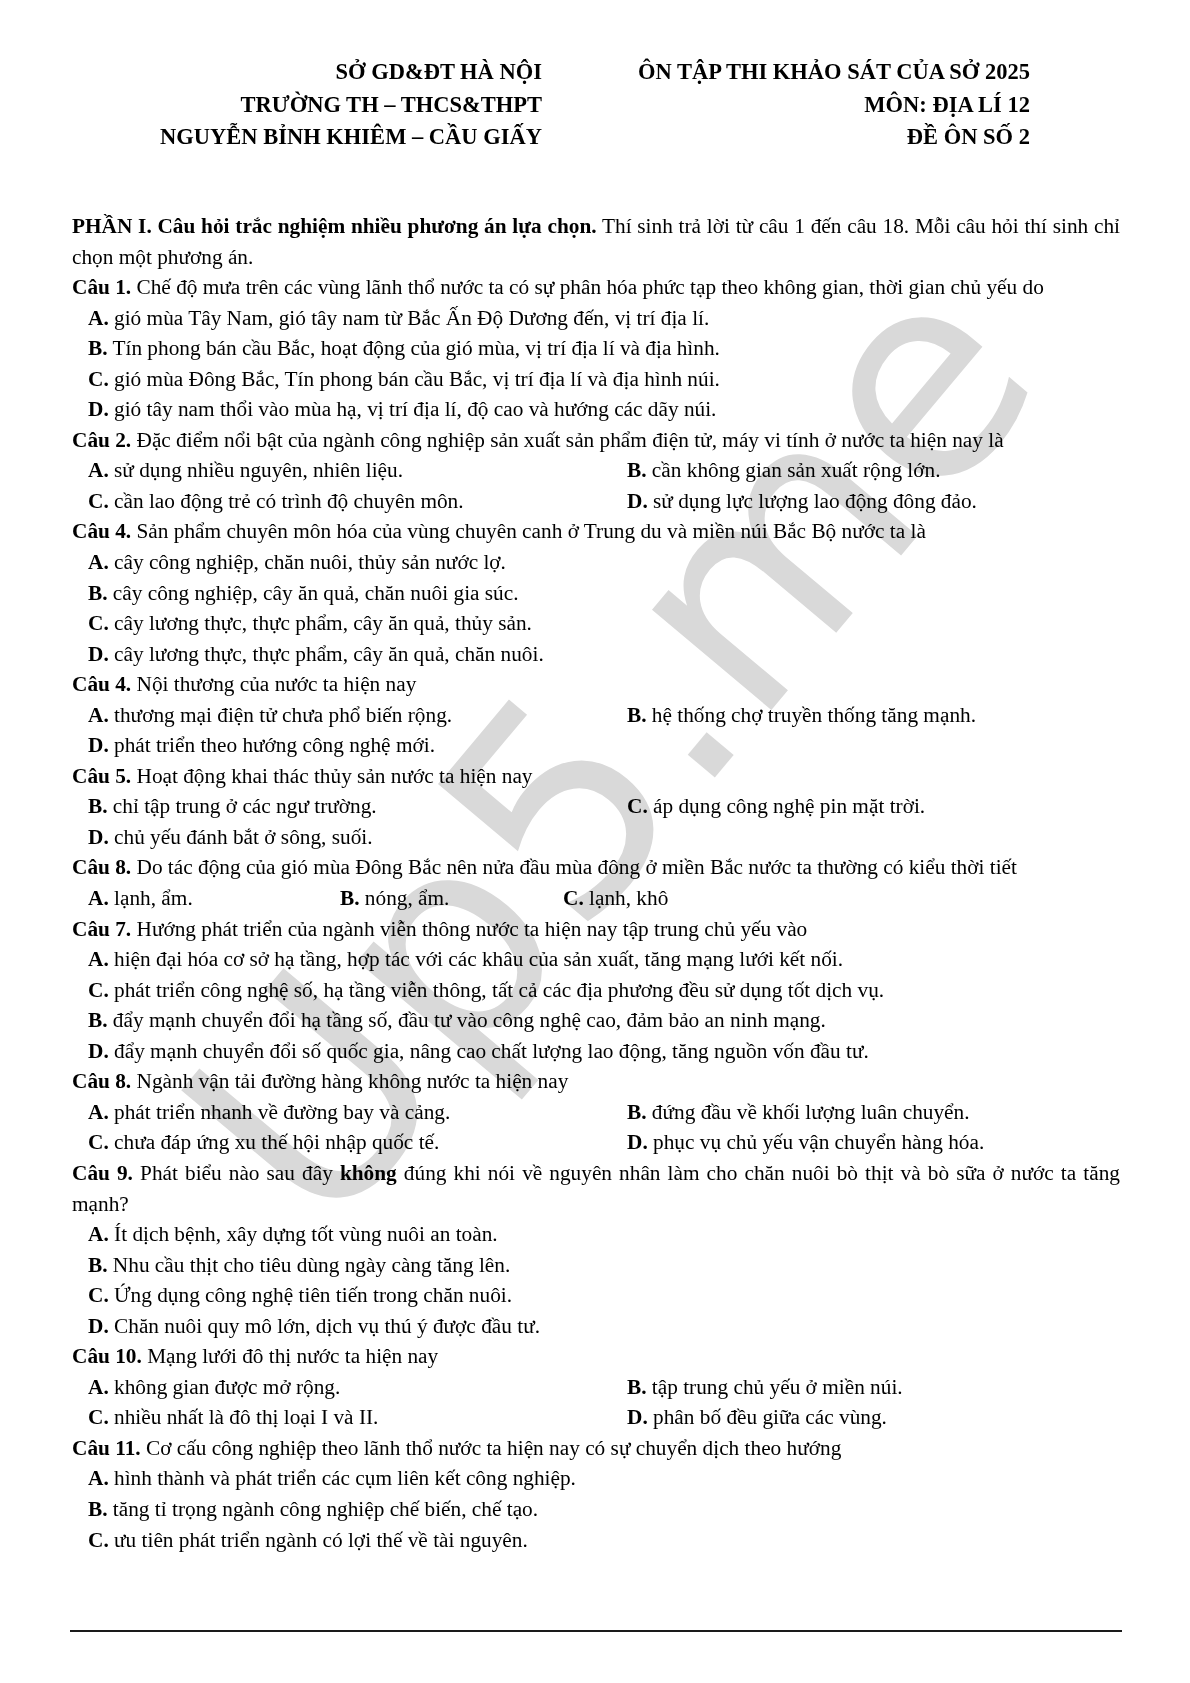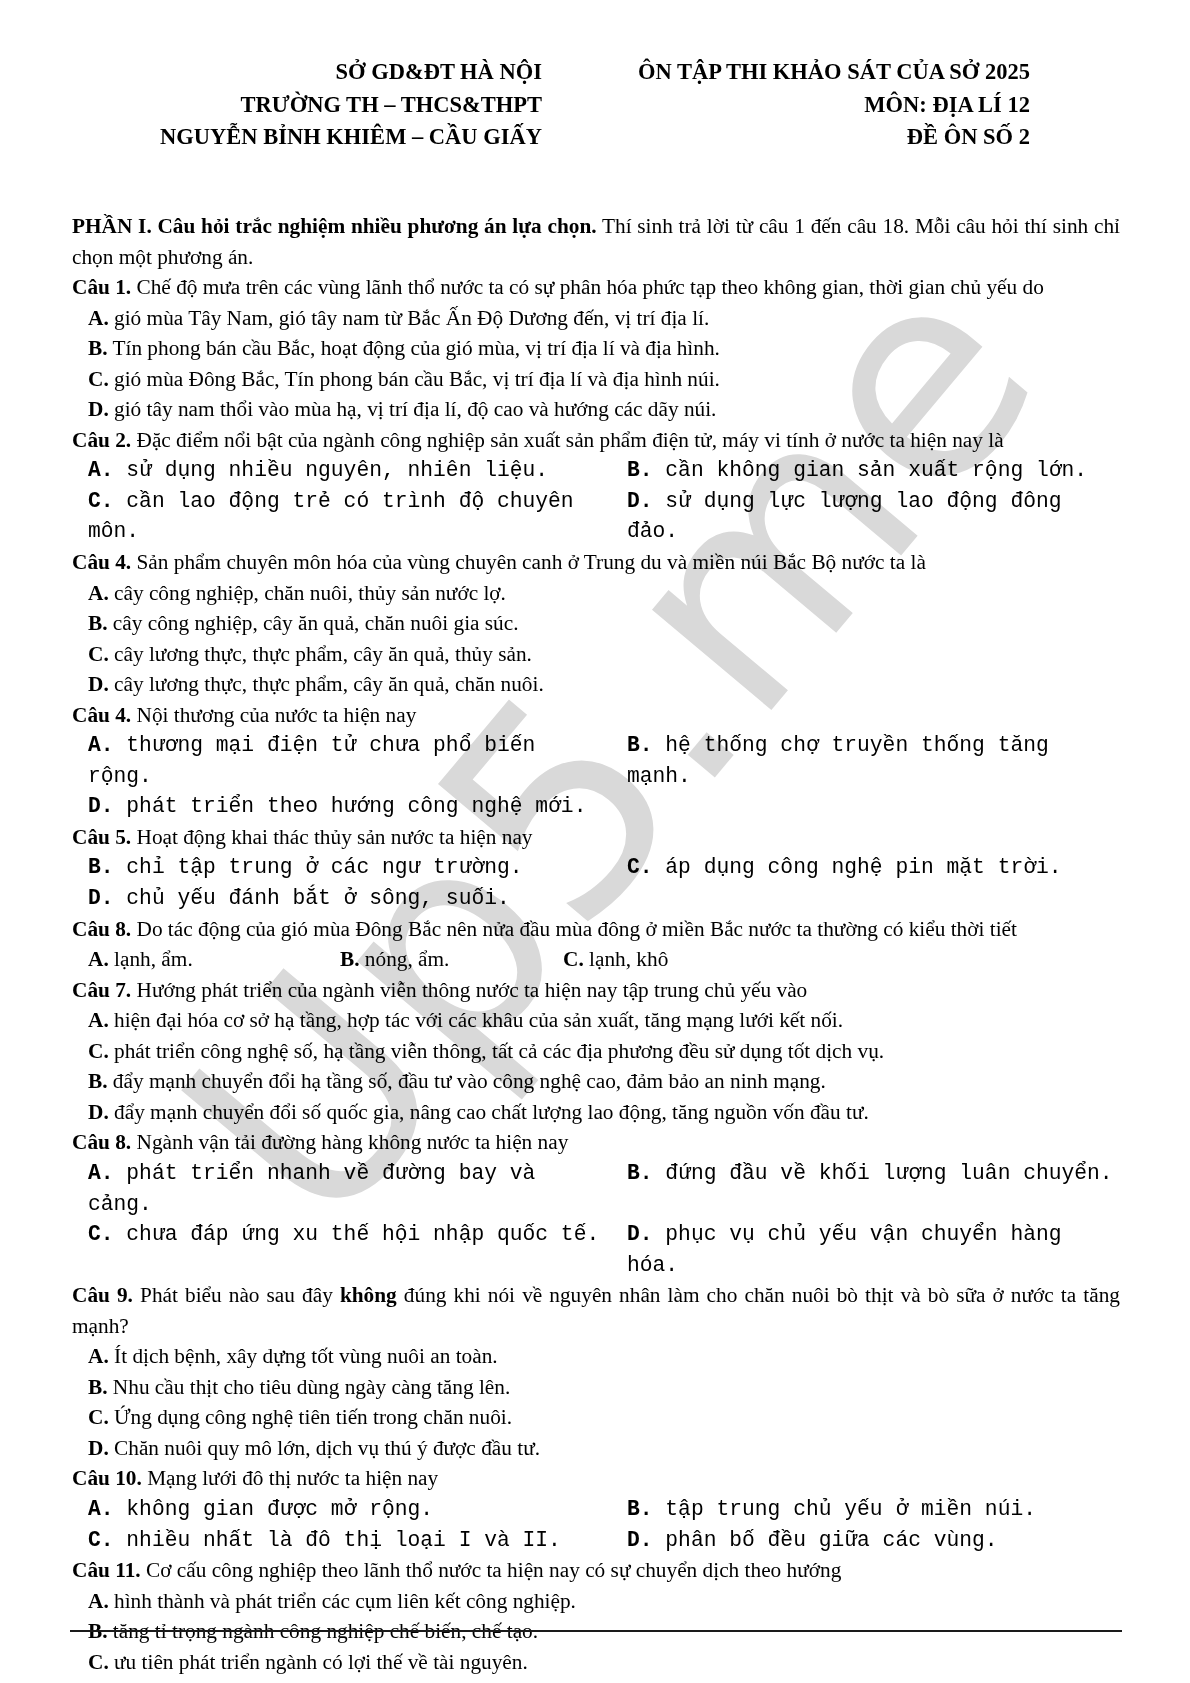--- a/index.html
+++ b/index.html
@@ -18,21 +18,21 @@
     font-size:22.5px; line-height:32.5px; z-index:1; white-space:nowrap;
   }
   .hdr-left  { left:118px; width:424px; }
   .hdr-right { left:600px; width:430px; }
   .content {
     position:absolute; top:211px; left:72px; width:1048px;
     font-size:21.3px; line-height:30.55px; z-index:1;
   }
   .intro, .stem { text-align:justify; }
   .opt { padding-left:16px; }
-  .options-2col { display:grid; grid-template-columns:539px 1fr;font-family:Liberation Mono, monospace; }
+  .options-2col { display:grid; grid-template-columns:539px 1fr; }
   .options-4col { display:grid; grid-template-columns:252px 223px 227px 1fr; padding-left:16px; }
   .options-4col .opt { padding-left:0; }
   b { font-weight:bold; }
   .footer-rule {
     position:absolute; left:70px; top:1630px; width:1052px; height:0;
     border-top:2.5px solid #1a1a1a; z-index:1;
   }
 </style>
 </head>
 <body>

